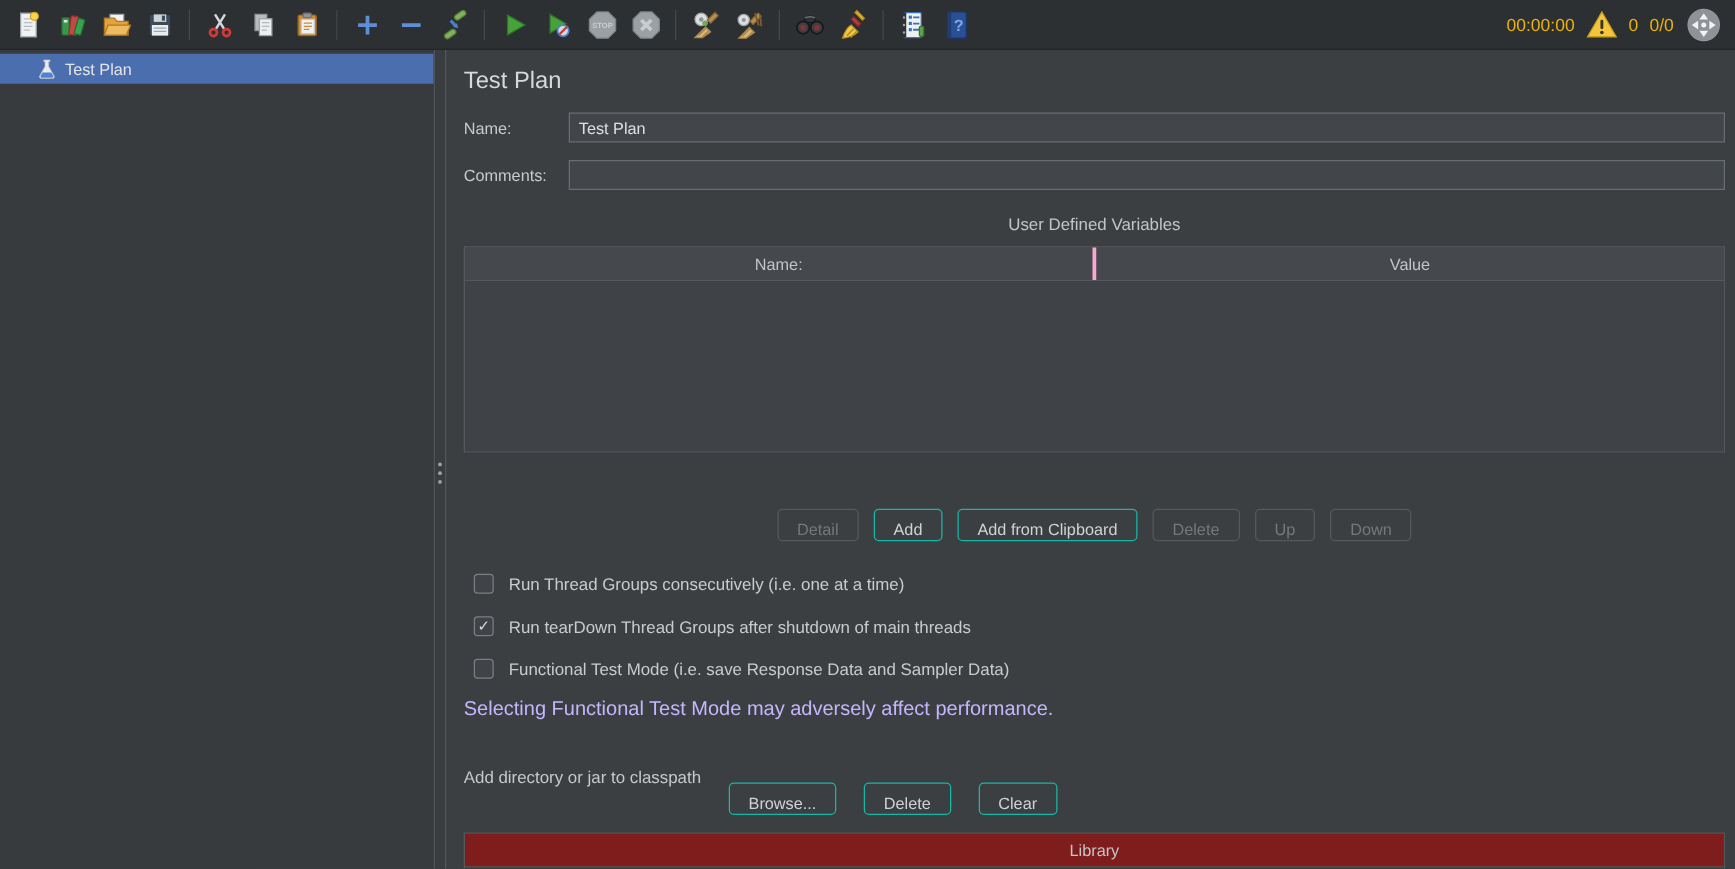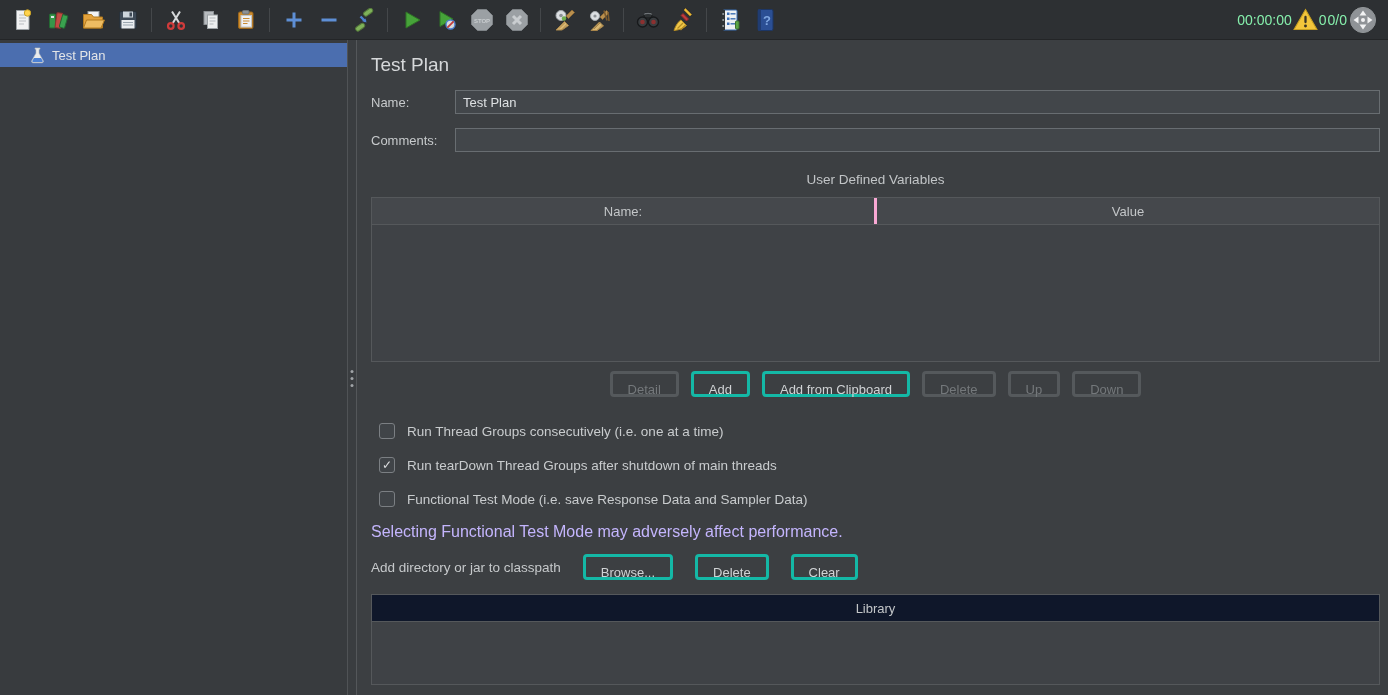--- a/index.html
+++ b/index.html
@@ -18,21 +18,21 @@
     border-bottom:1px solid #232527;
     display:flex; align-items:center;
     padding:0 10px 0 6px; gap:2px;
   }
   .tbtn {
     width:33px; height:32px; display:flex; align-items:center; justify-content:center;
     border-radius:3px; cursor:default;
   }
   .tbtn svg { display:block; }
   .tsep { width:1px; height:24px; background:#44474a; margin:0 5px; flex:0 0 1px; }
-  .tb-status { margin-left:auto; display:flex; align-items:center; gap:1px; font-size:14px; color:#86efac; }
+  .tb-status { margin-left:auto; display:flex; align-items:center; gap:9px; font-size:14px; color:#eab308; }
   .tb-status .num { font-size:14px; }
 
   
   .split { flex:1; display:flex; min-height:0; }
   .tree {
     width:347px; flex:0 0 347px; background:#383b3e; padding-top:3px;
   }
   .tree-item {
     height:24px; display:flex; align-items:center; gap:7px;
     padding-left:30px; font-size:13px; color:#e3e5e7; cursor:default;
@@ -66,42 +66,42 @@
     font-size:13px; color:#c3c6c8;
   }
   .grid-col + .grid-col { border-left:3px solid #f9a8d4; }
   .grid-body { background:#3f4246; }
   .udv-body { height:136px; }
   .lib-body { height:62px; }
 
   .btn-row { display:flex; justify-content:center; gap:12px; margin-top:9px; }
   .btn {
     height:26px; padding:8px 15px; border-radius:4px;
-    background:transparent; border:3px solid #14b8a6;
-    color:#d0d3d5; font-size:13px; font-family:inherit; cursor:default; white-space:nowrap;
+    background:transparent; border:1px solid #14b8a6;
+    color:#d0d3d5; font-size:13px; font-family:inherit; cursor:default; white-space:nowrap;margin-top:36px;
   }
   .btn:disabled { border-color:#55595c; color:#74787b; }
 
   .chk-block { margin-top:26px; }
   .chk-row { display:flex; align-items:center; gap:12px; margin:0 0 18px 8px; font-size:13.5px; color:#c9ccce; }
   .chk {
     width:16px; height:16px; flex:0 0 16px; border:1px solid #7b7f83; border-radius:3px;
     background:#404448; display:flex; align-items:center; justify-content:center;
     color:#dadcde; font-size:12px; line-height:1; cursor:default;
   }
   .chk.checked::after { content:"✓"; }
 
   .note { font-size:16px; color:#c4b5fd; margin-top:-2px; }
 
   .cp-row { display:flex; align-items:center; gap:22px; margin-top:13px; font-size:13.5px; color:#c6c9cb; }
   .cp-row .btn { height:26px; }
 
   .lib-table { margin-top:14px; }
   .lib-head { display:flex; align-items:center; justify-content:center; height:27px;
-    background:#0f172a; border-bottom:1px solid #55585b; font-size:13px; color:#c3c6c8; }
+    background:#7f1d1d; border-bottom:1px solid #55585b; font-size:13px; color:#c3c6c8; }
 </style>
 </head>
 <body>
 
 <div class="app">
 
   <div class="toolbar">
 
     <div class="tbtn">
       <svg width="24" height="24" viewBox="0 0 24 24">

